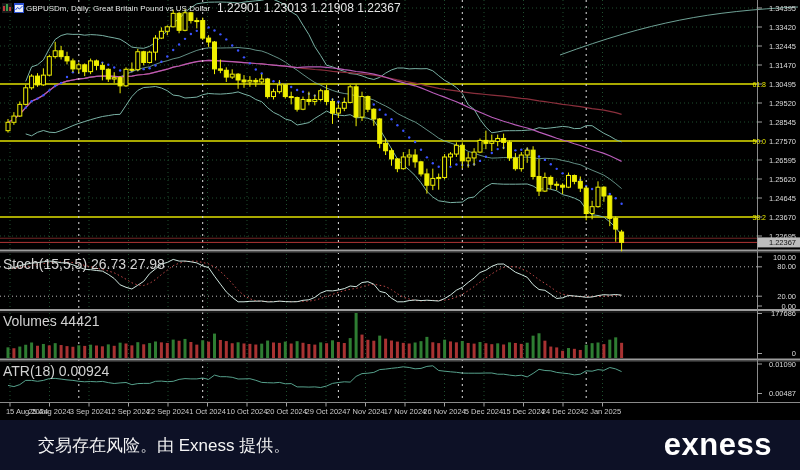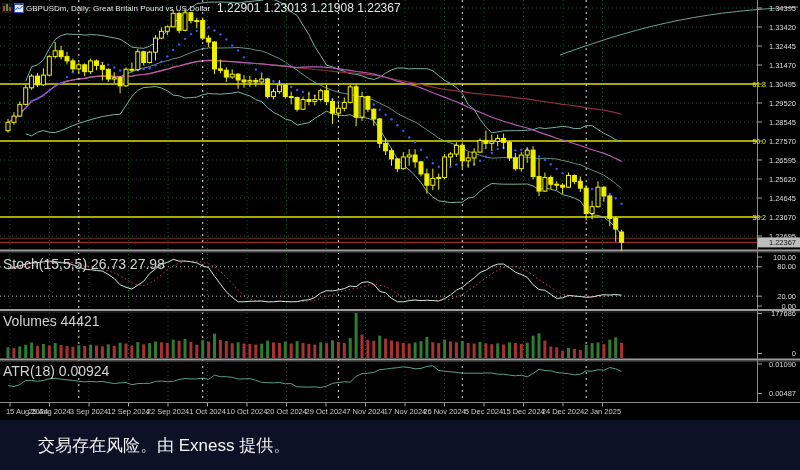--- a/index.html
+++ b/index.html
@@ -688,14 +688,15 @@
     <span class="ttl">GBPUSDm, Daily: Great Britain Pound vs US Dollar</span>
     <span class="ohlc">1.22901 1.23013 1.21908 1.22367</span>
   </div>
 
   <div class="ind-label ind-stoch">Stoch(15,5,5) 26.73 27.98</div>
   <div class="ind-label ind-vol">Volumes 44421</div>
   <div class="ind-label ind-atr">ATR(18) 0.00924</div>
 
   <div class="banner">
     <span class="disclaimer">交易存在风险。由 Exness 提供。</span>
+    <span class="brand">exness</span>
   </div>
 </div>
 
 </body></html>

